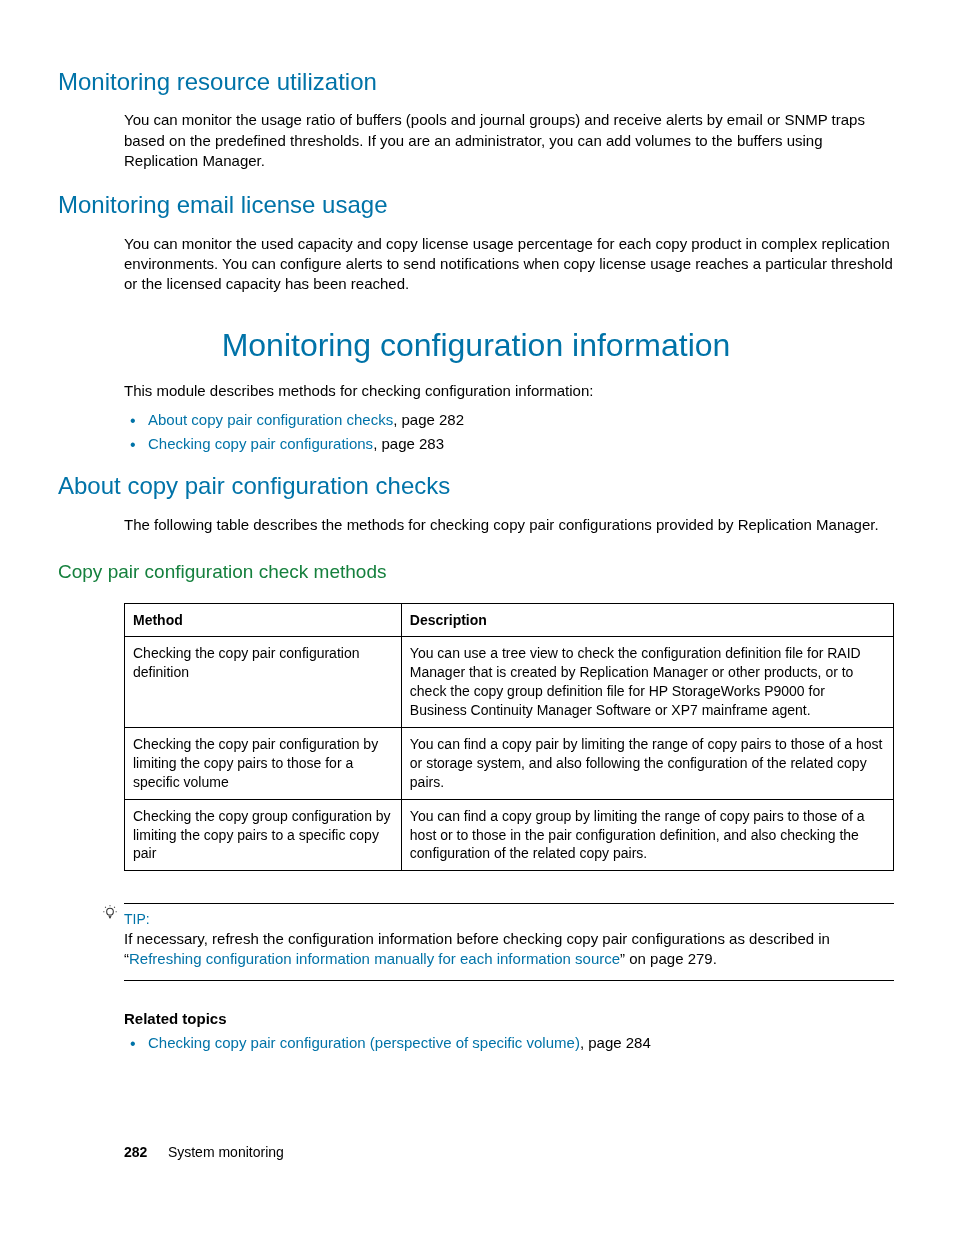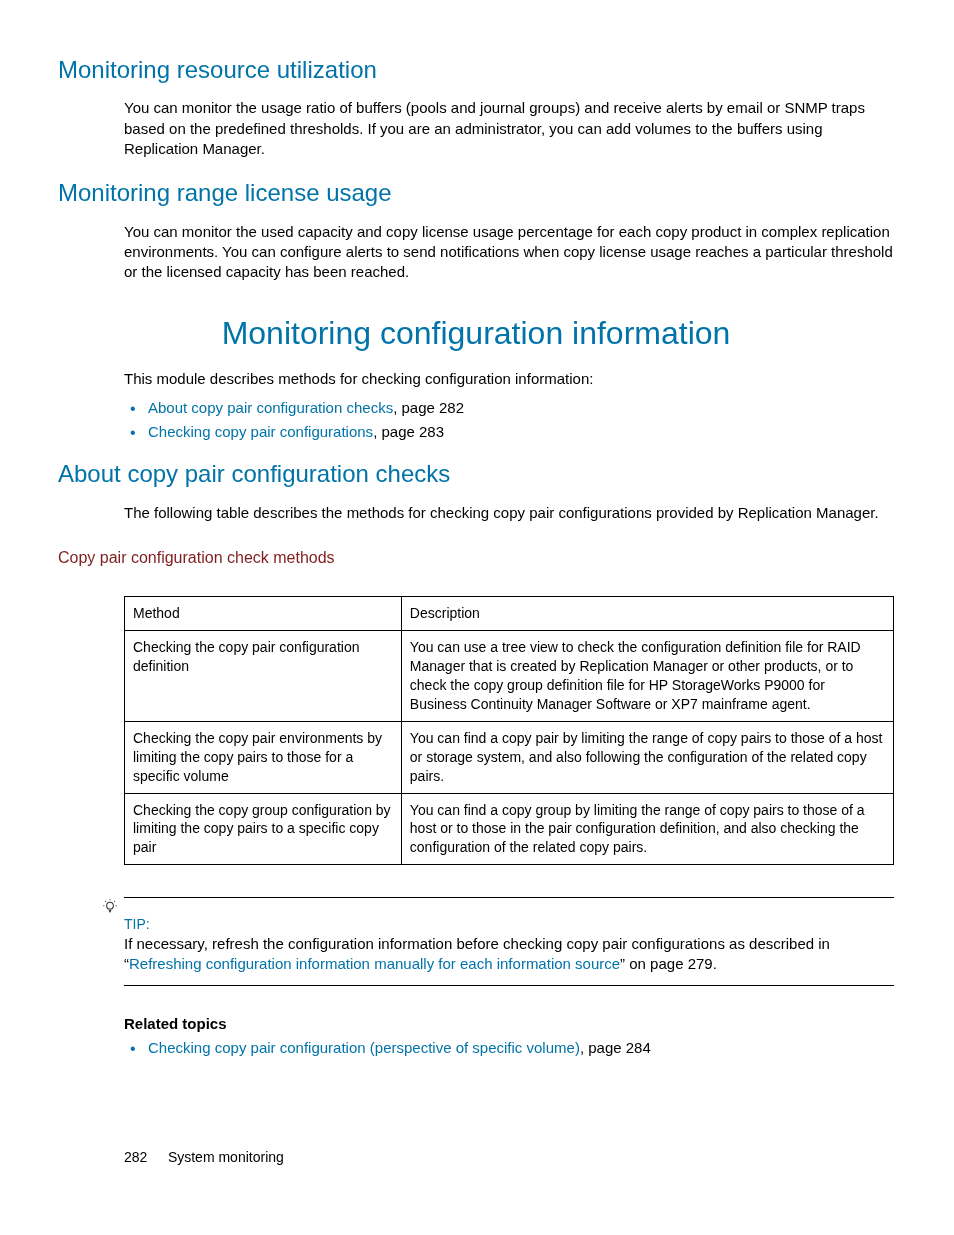--- a/index.html
+++ b/index.html
@@ -10,36 +10,36 @@
     padding: 54px 60px 40px 58px;
     width: 954px;
     box-sizing: border-box;
     line-height: 1.35;
   }
   .h2 {
     font-family: Arial, Helvetica, sans-serif;
     font-weight: 300;
     font-size: 24px;
     color: #0073a8;
-    margin: 0 0 12px 0;
+    margin: 12px 0 12px 0;
   }
   .h1 {
     font-family: Arial, Helvetica, sans-serif;
     font-weight: 300;
     font-size: 32px;
     color: #0073a8;
     margin: 30px 0 14px 0;
     text-align: center;
   }
   .h3 {
     font-family: Arial, Helvetica, sans-serif;
     font-weight: 300;
-    font-size: 16px;
-    color: #7f1d1d;
-    margin: 24px 0 28px 0;
+    font-size: 19px;
+    color: #15803d;
+    margin: 24px 0 18px 0;
   }
   .body-indent { margin-left: 66px; }
   .para { margin: 0 0 18px 0; }
   ul.bullets {
     list-style: none;
     padding: 0;
     margin: 4px 0 16px 0;
   }
   ul.bullets li {
     position: relative;
@@ -60,49 +60,49 @@
     margin: 6px 0 24px 0;
   }
   table.methods th, table.methods td {
     border: 1px solid #000;
     padding: 7px 8px;
     text-align: left;
     vertical-align: top;
     font-size: 14px;
   }
   table.methods th {
-    font-weight: normal;
+    font-weight: bold;
     width: 36%;
   }
   table.methods th + th { width: 64%; }
   .tip-block {
     margin: 8px 0 18px 0;
     border-top: 1px solid #000;
     border-bottom: 1px solid #000;
-    padding: 17px 0 10px 0;
+    padding: 6px 0 10px 0;
   }
   .tip-label { color: #0073a8; font-size: 14px; }
   .tip-icon { width: 16px; height: 16px; flex: 0 0 16px; }
   .tip-icon svg { display: block; }
   .related-hdr { font-weight: bold; margin: 10px 0 4px 0; }
   .footer {
     margin-top: 90px;
     font-size: 14px;
   }
-  .footer-page { display: inline-block; width: 40px; }
+  .footer-page { display: inline-block; width: 40px; font-weight: bold; }
 </style>
 </head>
 <body>
 
 <div class="h2">Monitoring resource utilization</div>
 <div class="body-indent">
   <p class="para">You can monitor the usage ratio of buffers (pools and journal groups) and receive alerts by email or SNMP traps based on the predefined thresholds. If you are an administrator, you can add volumes to the buffers using Replication Manager.</p>
 </div>
 
-<div class="h2">Monitoring range license usage</div>
+<div class="h2">Monitoring email license usage</div>
 <div class="body-indent">
   <p class="para">You can monitor the used capacity and copy license usage percentage for each copy product in complex replication environments. You can configure alerts to send notifications when copy license usage reaches a particular threshold or the licensed capacity has been reached.</p>
 </div>
 
 <div class="h1">Monitoring configuration information</div>
 <div class="body-indent">
   <p class="para" style="margin-bottom:8px">This module describes methods for checking configuration information:</p>
   <ul class="bullets">
     <li>
       <span class="linklike">About copy pair configuration checks</span><span>, page 282</span>
@@ -124,21 +124,21 @@
     <tbody>
         <tr>
       <th>Method</th>
       <th>Description</th>
     </tr>
     <tr>
       <td>Checking the copy pair configuration definition</td>
       <td>You can use a tree view to check the configuration definition file for RAID Manager that is created by Replication Manager or other products, or to check the copy group definition file for HP StorageWorks P9000 for Business Continuity Manager Software or XP7 mainframe agent.</td>
     </tr>
     <tr>
-      <td>Checking the copy pair environments by limiting the copy pairs to those for a specific volume</td>
+      <td>Checking the copy pair configuration by limiting the copy pairs to those for a specific volume</td>
       <td>You can find a copy pair by limiting the range of copy pairs to those of a host or storage system, and also following the configuration of the related copy pairs.</td>
     </tr>
     <tr>
       <td>Checking the copy group configuration by limiting the copy pairs to a specific copy pair</td>
       <td>You can find a copy group by limiting the range of copy pairs to those of a host or to those in the pair configuration definition, and also checking the configuration of the related copy pairs.</td>
     </tr>
   </tbody>
     </table>
 
   <div style="display:flex; align-items:flex-start; gap:6px;">

